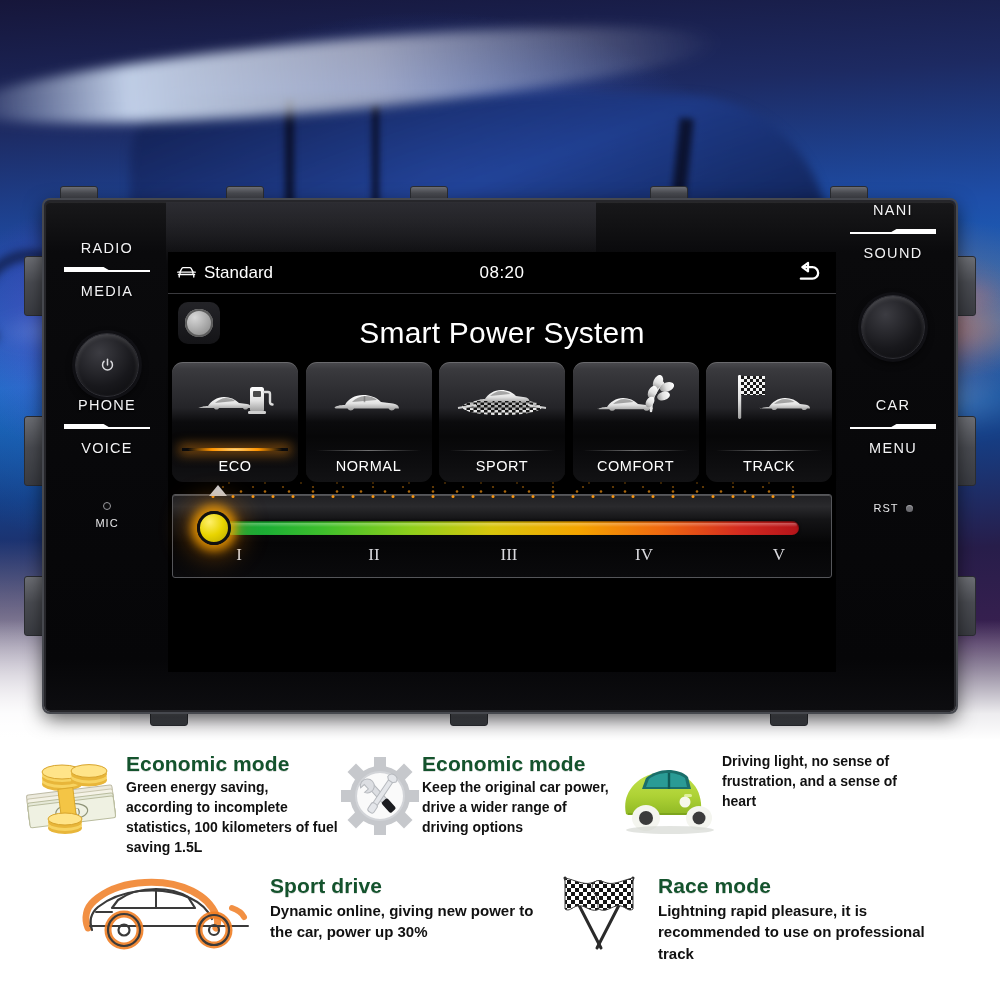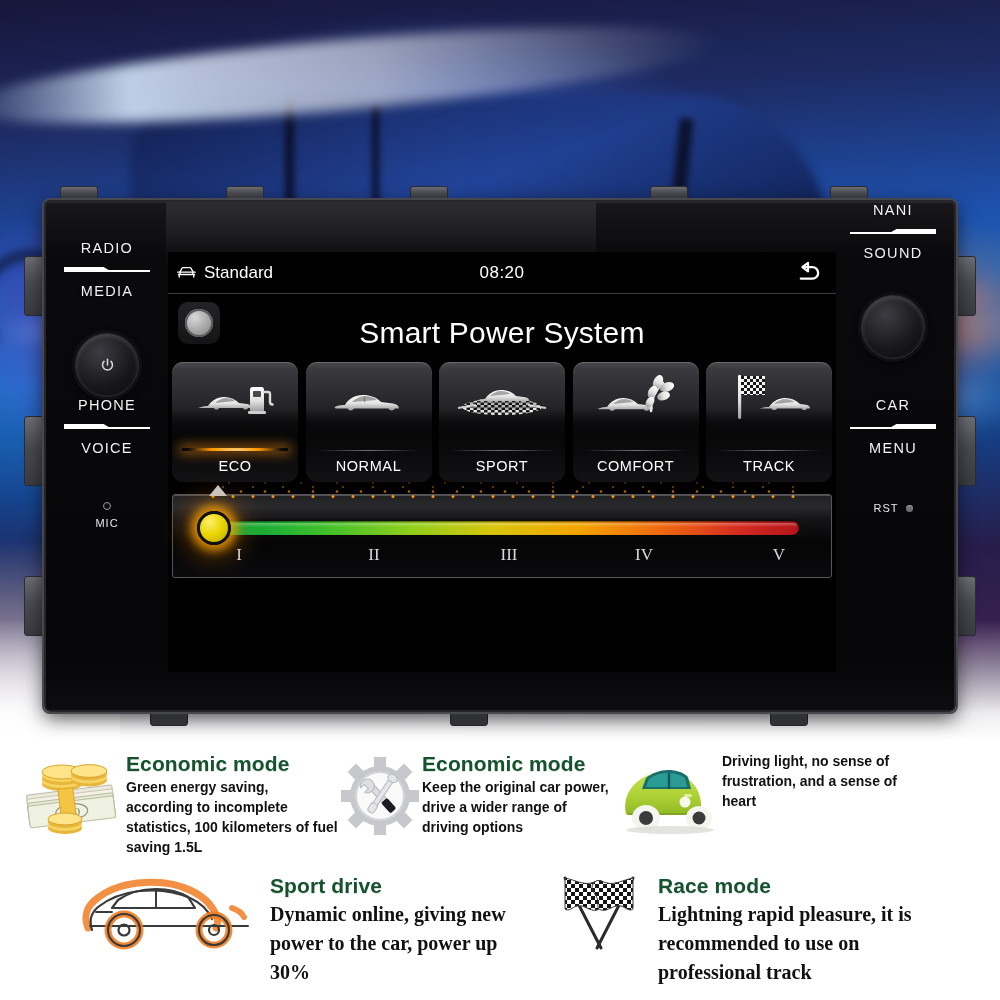--- a/index.html
+++ b/index.html
@@ -253,21 +253,21 @@
   .card-eco .ic-art { width: 112px; height: 96px; }
   .card-eco .ic-text { width: 212px; }
   .card-orig .ic-art { width: 84px; height: 96px; }
   .card-orig .ic-text { width: 192px; }
   .card-comf .ic-art { width: 108px; height: 96px; }
   .card-comf .ic-text { width: 180px; }
   .card-sport .ic-art { width: 200px; height: 86px; }
   .card-sport .ic-text { width: 270px; }
   .card-race .ic-art { width: 118px; height: 86px; }
   .card-race .ic-text { width: 300px; }
-  .card-sport .ic-desc, .card-race .ic-desc { font-size: 20px; line-height: 1.45; font-family: Liberation Serif, serif; }
+  .card-sport .ic-desc, .card-race .ic-desc { font-size: 15px; line-height: 1.45; }
 </style>
 </head>
 <body>
 
 <div id="bg-photo">
   <div class="glass"></div>
   <div class="pillar" style="left:285px;top:100px;width:9px;height:165px;"></div>
   <div class="pillar" style="left:372px;top:105px;width:7px;height:160px;"></div>
   <div class="pillar" style="left:672px;top:118px;width:14px;height:150px;transform:rotate(6deg);"></div>
   <div class="body-shine"></div>

